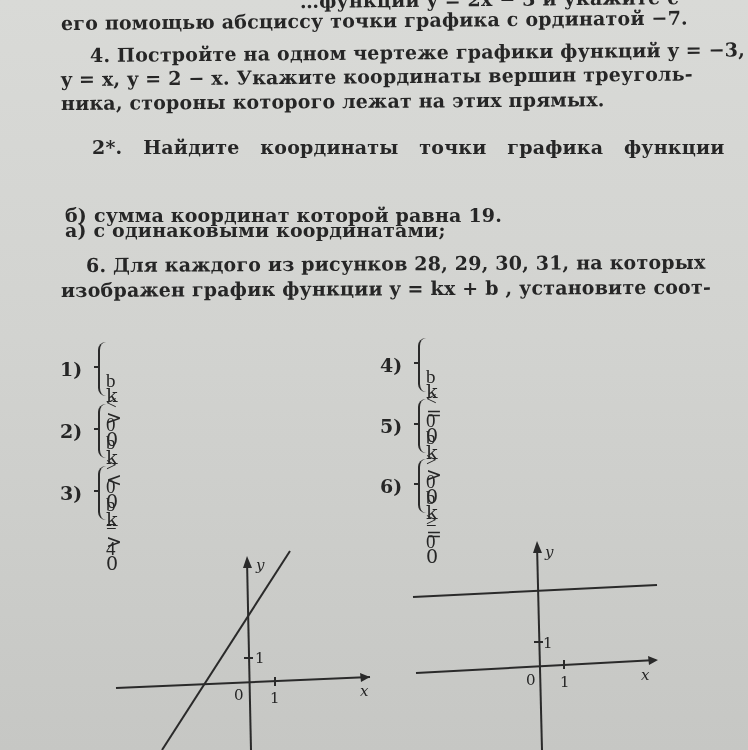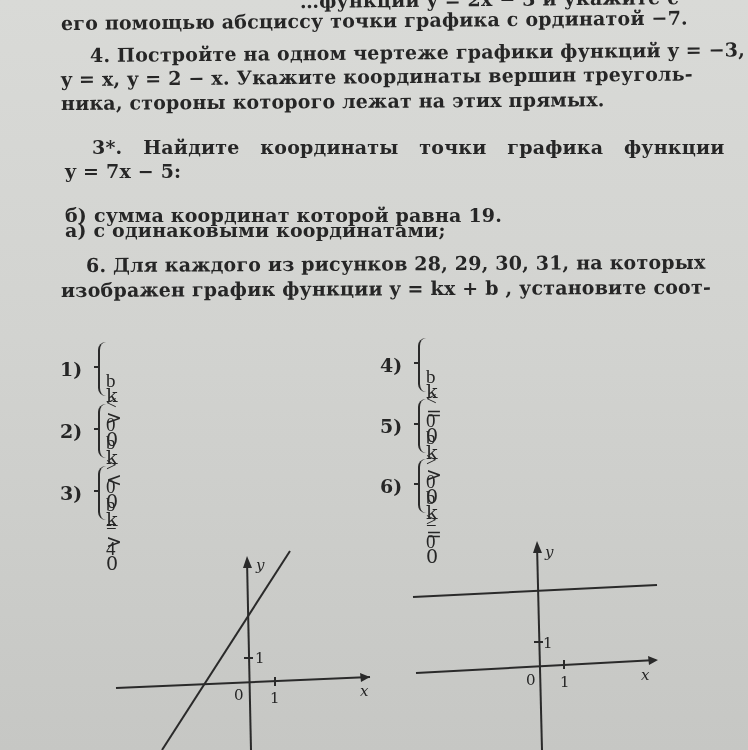--- a/index.html
+++ b/index.html
@@ -39,22 +39,21 @@
 
 <div class="page">
 
   <div class="line" style="left:300px; top:-10px; transform: rotate(-0.6deg);">…функции y = 2x − 3 и укажите с</div>
   <div class="line" style="left:61px; top:12px; transform: rotate(-0.5deg);">его помощью абсциссу точки графика с ординатой −7.</div>
 
   <div class="line" style="left:90px; top:44px; transform: rotate(-0.5deg);">4. Постройте на одном чертеже графики функций y = −3,</div>
   <div class="line" style="left:61px; top:68px; transform: rotate(-0.5deg);">y = x, y = 2 − x. Укажите координаты вершин треуголь-</div>
   <div class="line" style="left:61px; top:92px; transform: rotate(-0.4deg);">ника, стороны которого лежат на этих прямых.</div>
 
-  <div class="line" style="left:92px; top:136px; word-spacing: 14px;">3*. Найдите координаты точки графика функции</div>
-  <div class="line" style="left:65px; top:160px;">y = 7x − 5:</div>
+  <div class="line" style="left:92px; top:136px; word-spacing: 14px;">2*. Найдите координаты точки графика функции</div>
   <div class="line" style="left:65px; top:178px;margin-top:41px;">а)  с одинаковыми координатами;</div>
   <div class="line" style="left:65px; top:204px;">б)  сумма координат которой равна 19.</div>
 
   <div class="line" style="left:86px; top:254px; transform: rotate(-0.3deg);">6. Для каждого из рисунков 28, 29, 30, 31, на которых</div>
   <div class="line" style="left:61px; top:279px; transform: rotate(-0.3deg);">изображен график функции  y = kx + b , установите соот-</div>
 
   <div class="cond" style="left:60px; top:340px;">
     <span class="num">1)</span>
     <span class="brace"></span>
     <span class="r1">k &gt; 0</span>

